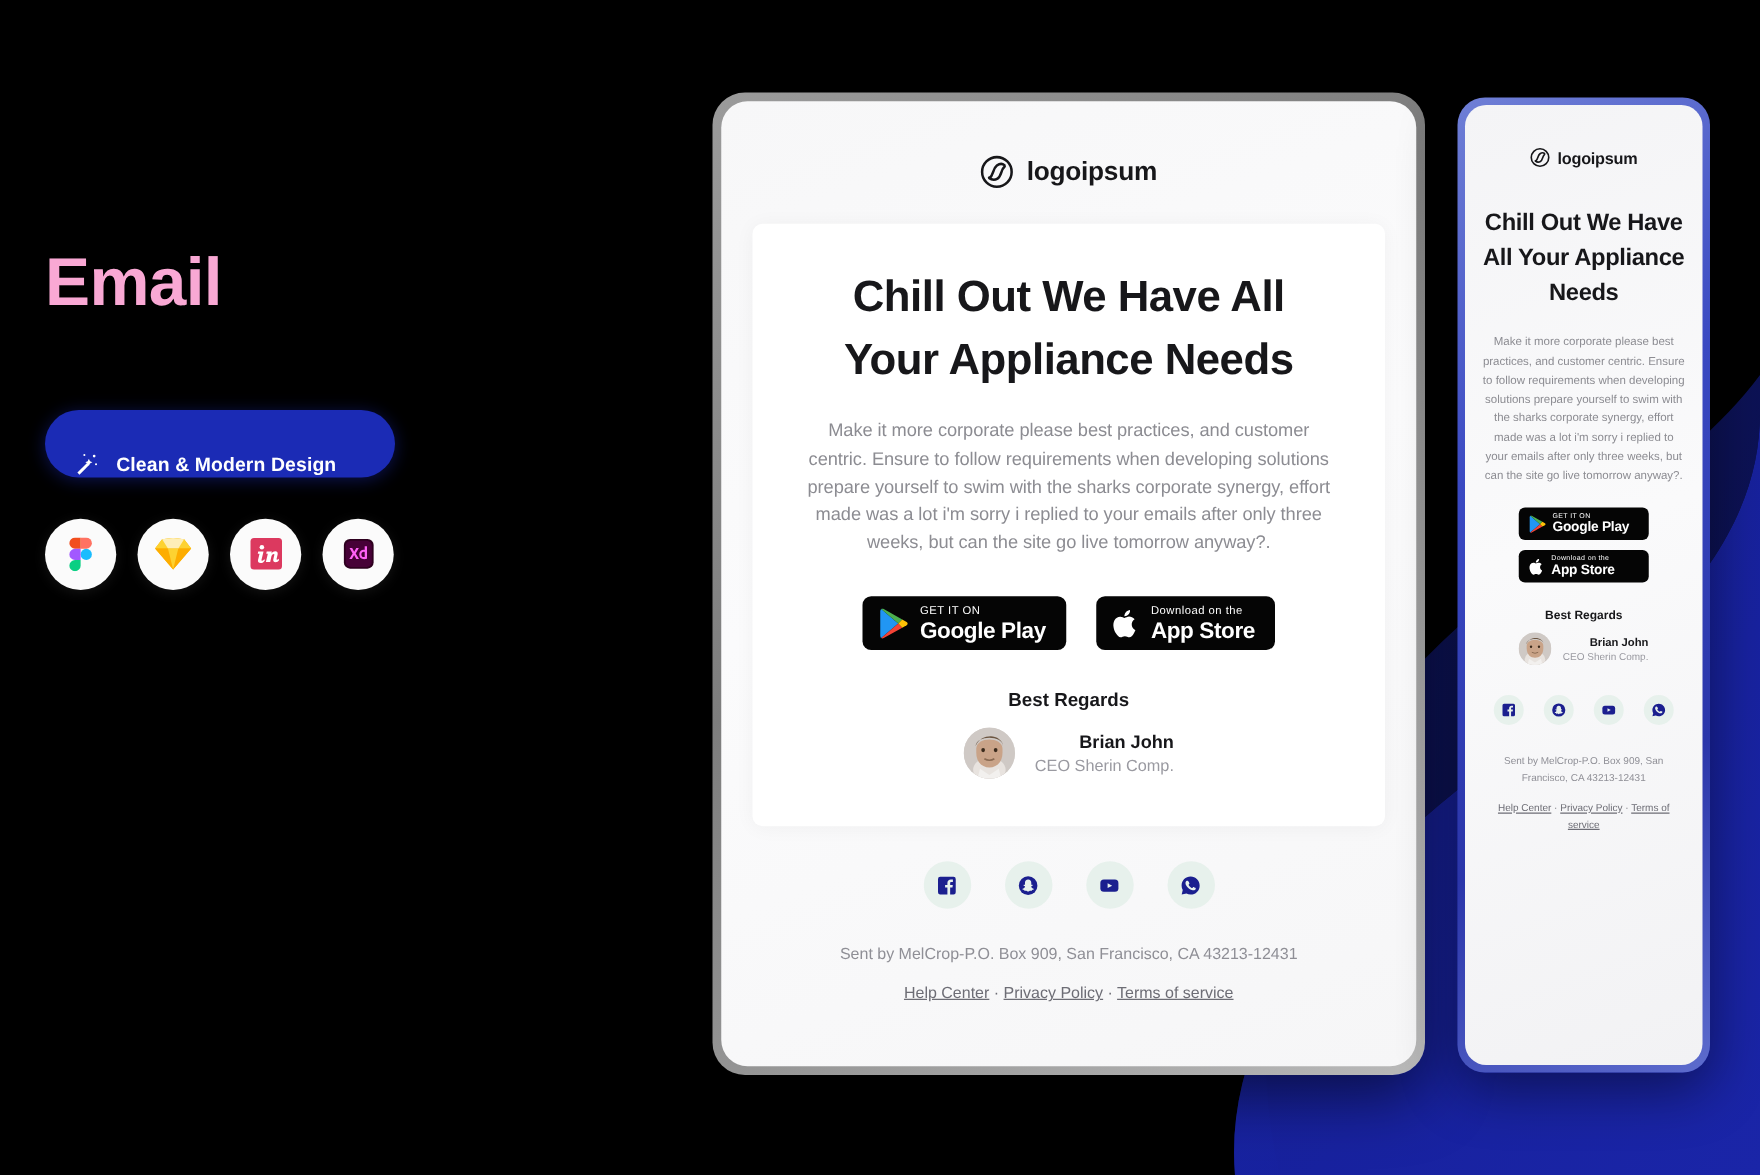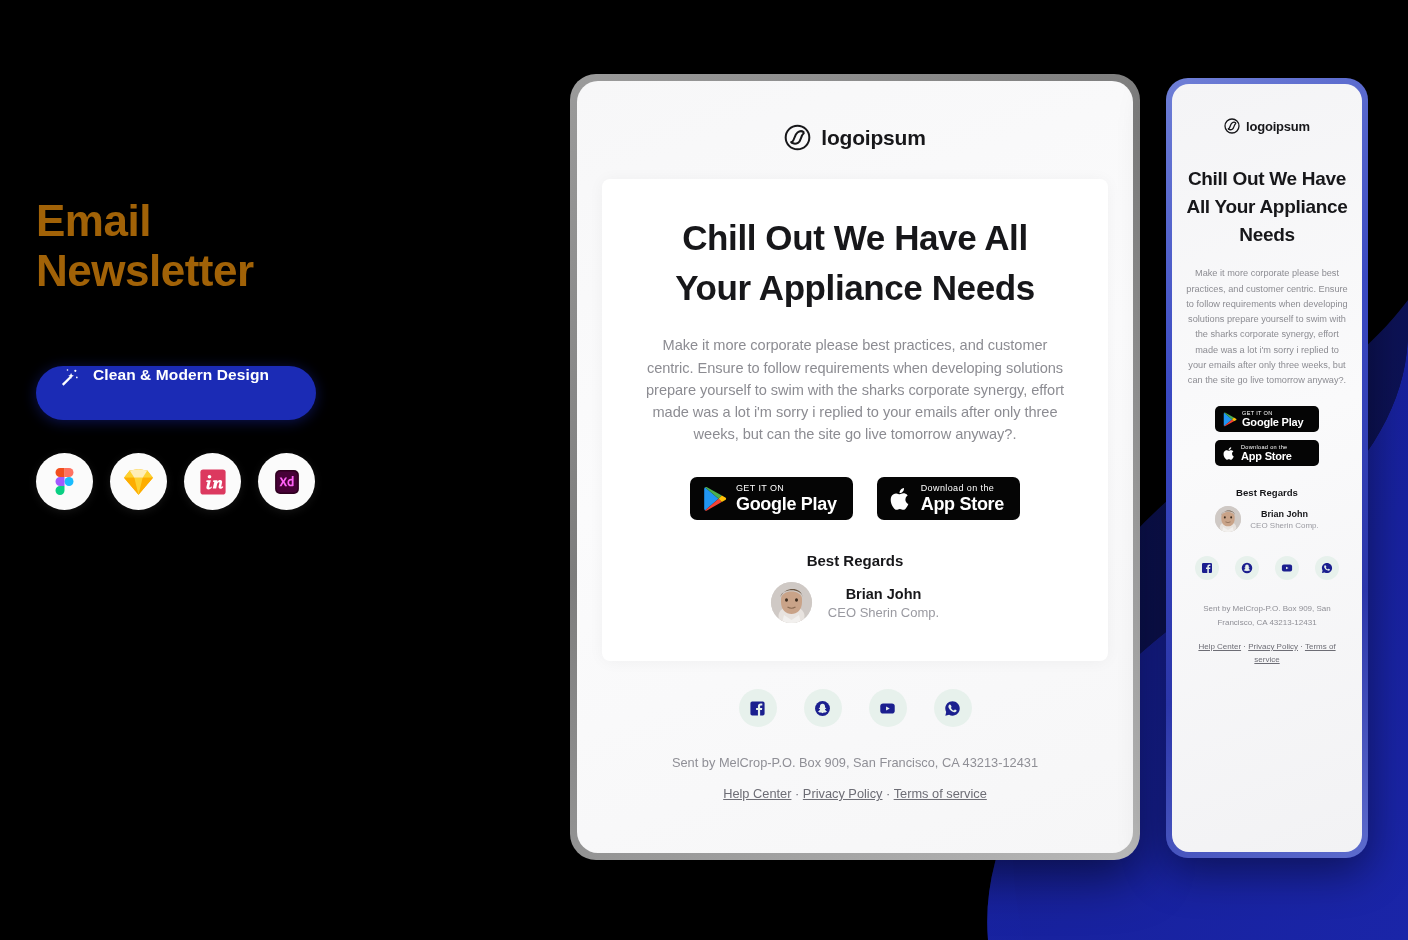--- a/index.html
+++ b/index.html
@@ -23,41 +23,41 @@
   }
 
   
   .left-panel {
     position: absolute;
     left: 36px; top: 196px;
     width: 470px;
   }
 
   .title {
-    color: #a16207;
-    font-size: 44px;
+    color: #f9a8d4;
+    font-size: 54px;
     font-weight: 700;
     line-height: 1.14;
     letter-spacing: -0.5px;
   }
 
   .feature-list {
     margin-top: 70px;
     display: flex;
     flex-direction: column;
     gap: 17px;
   }
 
   .feature-pill {
     width: 280px;
     height: 54px;
     border-radius: 27px;
     background: #1b2bb5;
     display: flex;
-    align-items: flex-start;
+    align-items: flex-end;
     padding-left: 22px;
     gap: 13px;
     box-shadow: 0 2px 14px rgba(27,43,181,0.45);
   }
   .feature-pill .pill-icon {
     width: 22px; height: 22px;
     flex: 0 0 22px;
     display: flex; align-items: center; justify-content: center;
     color: #ffffff;
   }
@@ -156,21 +156,21 @@
   }
   .signature {
     margin-top: 13px;
     display: flex; align-items: center; justify-content: center; gap: 16px;
   }
   .avatar {
     width: 41px; height: 41px; border-radius: 50%;
     overflow: hidden; flex: 0 0 41px;
     background: #d8d4d1;
   }
-  .sig-text { text-align: center; }
+  .sig-text { text-align: right; }
   .sig-name { font-size: 14.5px; font-weight: 700; color: #17171a; }
   .sig-role { font-size: 13px; color: #9a9aa1; margin-top: 3px; }
 
   .social-row {
     margin-top: 28px;
     display: flex; justify-content: center; gap: 27px;
   }
   .social-btn {
     width: 38px; height: 38px; border-radius: 50%;
     background: #e7f1ec;
@@ -264,21 +264,20 @@
     <path d="M 0 0 L 760 0 L 760 940 L 340 940 C 330 820 420 700 560 600 C 700 500 760 420 760 330 L 760 0 Z" fill="url(#blueGrad)"></path>
     <path d="M 360 0 L 760 0 L 760 300 C 700 380 600 430 520 500 C 430 580 380 680 368 780 C 360 860 368 905 376 940 L 340 940 C 330 820 420 700 560 600 C 700 500 760 420 760 330 L 760 0 Z" fill="url(#blueGrad2)" opacity="0.55"></path>
     <path d="M 288 0 L 760 0 L 760 18 L 300 18 Z" fill="#000" opacity="0"></path>
   </svg>
 </div>
 
 <div class="left-panel">
 
   <h1 class="title">
     <span>Email</span><br>
-    <span>Newsletter</span>
   </h1>
 
   <div class="feature-list">
 
     <div class="feature-pill">
       <span class="pill-icon">
         <svg width="20" height="20" viewBox="0 0 24 24" fill="currentColor">
           <path d="M3.5 20.5 L13 11 L15 13 L5.5 22.5 Z"></path>
           <path d="M14.5 7.2 l1.1 2.3 2.3 1.1 -2.3 1.1 -1.1 2.3 -1.1 -2.3 -2.3 -1.1 2.3 -1.1 Z"></path>
           <circle cx="19.6" cy="4.6" r="1.3"></circle>

